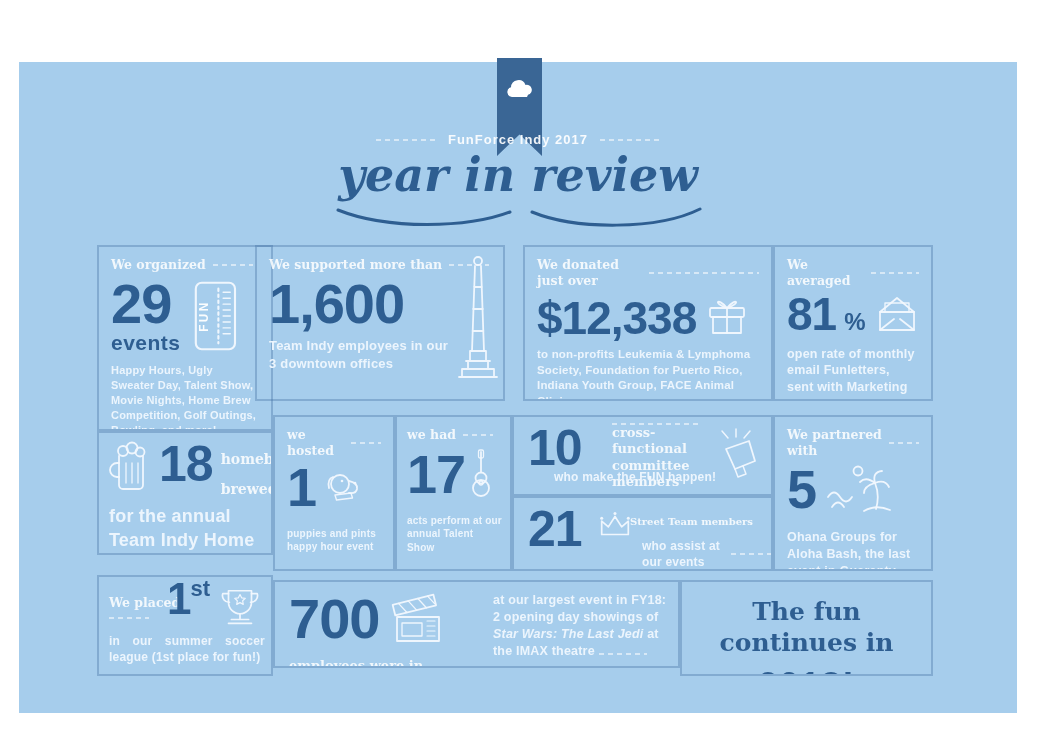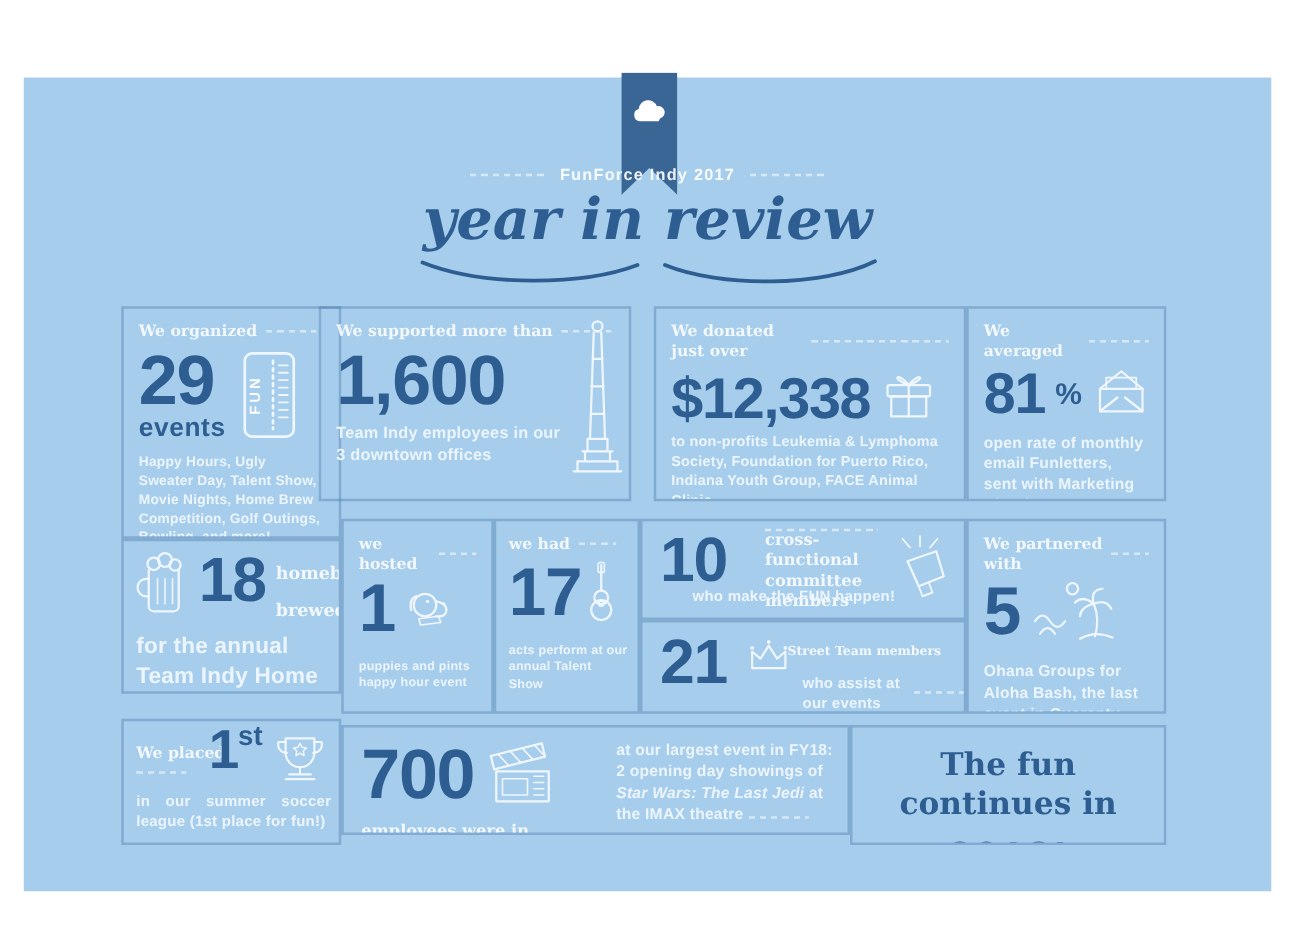--- a/index.html
+++ b/index.html
@@ -157,21 +157,21 @@
       </svg>
     </div>
     <p class="body">to non-profits Leukemia &amp; Lymphoma Society, Foundation for Puerto Rico, Indiana Youth Group, FACE Animal Clinic</p>
   </div>
 
   <div class="card" id="c-openrate">
     <div class="hrow">
       <span class="script">We averaged</span>
       <span class="dash w48"></span>
     </div>
-    <div class="numrow" style="align-items:center">
+    <div class="numrow" style="align-items:flex-end">
       <span class="num sz46">81</span>
       <span class="pct">%</span>
       <svg class="lineicon icon" width="46" height="42" viewBox="0 0 46 42">
         <path d="M6 18 L23 4 L40 18"></path>
         <path d="M11 18 V9 H35 V18" stroke-width="1.4"></path>
         <rect x="6" y="18" width="34" height="18"></rect>
         <path d="M6 36 L20 25 M40 36 L26 25"></path>
       </svg>
     </div>
     <p class="body">open rate of monthly email Funletters, sent with Marketing Cloud</p>

